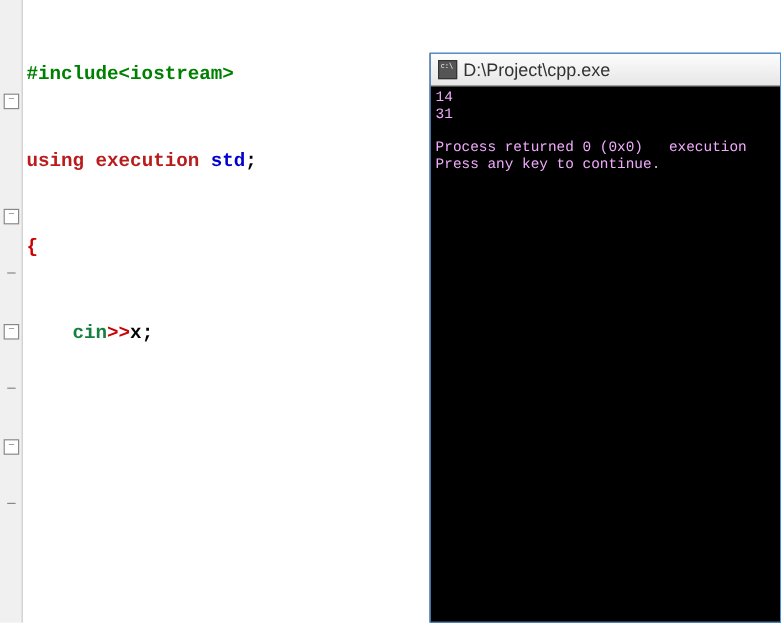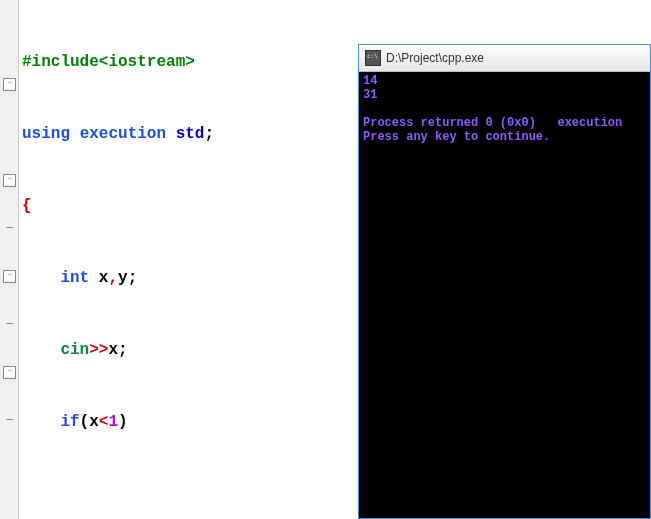--- a/index.html
+++ b/index.html
@@ -52,21 +52,21 @@
     background: #888;
   }
   .code {
     position: absolute;
     left: 22px;
     top: 2px;
     line-height: 24px;
     white-space: pre;
   }
   .code div { height: 24px; }
-  .kw   { color: #1d4ed8; }
+  .kw   { color: #b91c1c; }
   .pre  { color: #008000; text-align: center; }
   .op   { color: #cc0000; }
   .punc { color: #000; }
   .iden { color: #000; }
   .num  { color: #cc00cc; }
 
   .console-window {
     position: absolute;
     left: 358px;
     top: 44px;
@@ -76,21 +76,21 @@
     border: 1px solid #4a90d9;
     box-sizing: border-box;
   }
   .titlebar {
     height: 26px;
     background: linear-gradient(#fdfdfd, #e6e6e6);
     border-bottom: 1px solid #bbb;
     display: flex;
     align-items: center;
     font-family: 'Segoe UI', Tahoma, sans-serif;
-    font-size: 12px;
+    font-size: 15px;
     font-weight: normal;
     color: #333;
   }
   .titlebar .icon {
     width: 16px;
     height: 16px;
     margin: 0 5px 0 6px;
     background: #555;
     position: relative;
     border: 1px solid #333;
@@ -100,24 +100,24 @@
     content: "c:\\";
     position: absolute;
     color: #eee;
     font-size: 6px;
     left: 1px;
     top: 1px;
     font-family: monospace;
   }
   .console-body {
     padding: 2px 4px;
-    color: #8b5cf6;
+    color: #f0abfc;
     font-family: 'Courier New', monospace;
     font-size: 12px;
-    font-weight: bold;
+    font-weight: normal;
     line-height: 14px;
     white-space: pre;
   }
 </style>
 </head>
 <body>
 
 <div class="editor">
   <div class="gutter">
     <div class="fold" style="top:78px;">−</div>
@@ -126,23 +126,21 @@
     <div class="fold" style="top:270px;">−</div>
     <div class="tick" style="top:323px;"></div>
     <div class="fold" style="top:366px;">−</div>
     <div class="tick" style="top:419px;"></div>
   </div>
 
   <div class="code">
     <div><span class="pre">#include</span><span class="pre">&lt;iostream&gt;</span></div>
     <div><span class="kw">using</span> <span class="kw">execution</span> <span class="iden" style="color:#0000cc">std</span><span class="punc">;</span></div>
     <div><span class="op">{</span></div>
-    <div>    <span class="kw">int</span><span class="iden"> x</span><span class="op">,</span><span class="iden">y</span><span class="punc">;</span></div>
     <div>    <span class="iden" style="color:#15803d">cin</span><span class="op">&gt;&gt;</span><span class="iden">x</span><span class="punc">;</span></div>
-    <div>    <span class="kw">if</span><span class="punc">(</span><span class="iden">x</span><span class="op">&lt;</span><span class="num">1</span><span class="punc">)</span></div>
     
     
     
     
     
     
     
     
     
     

